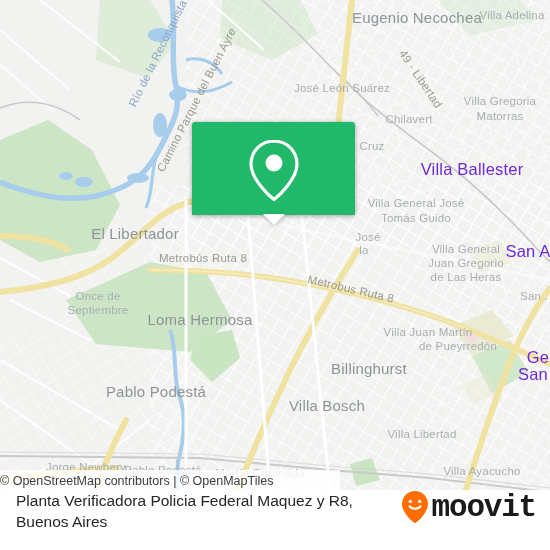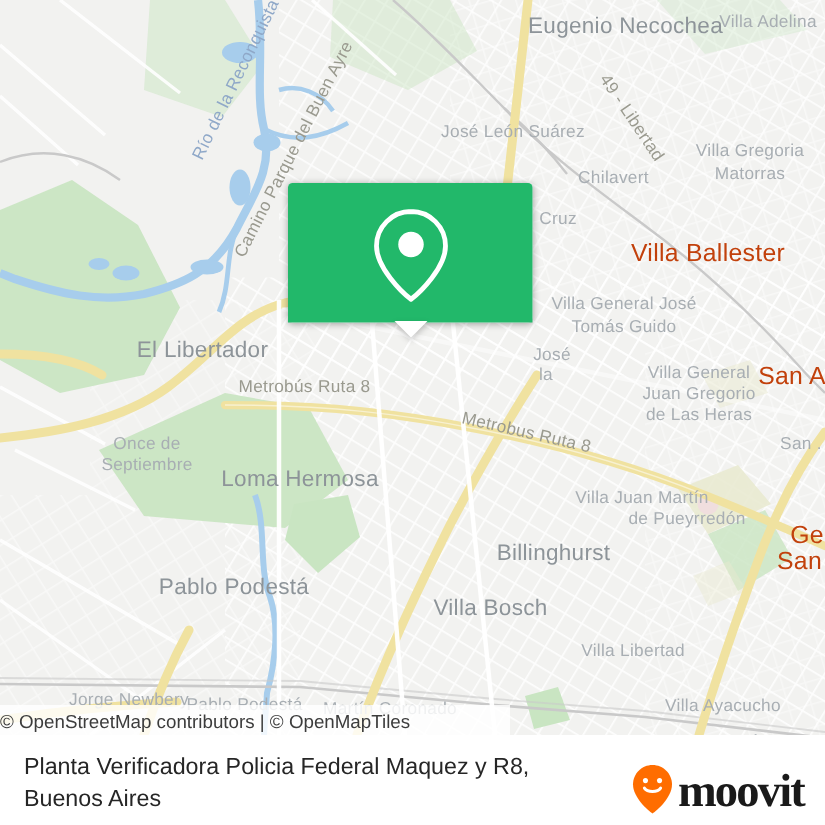--- a/index.html
+++ b/index.html
@@ -28,21 +28,21 @@
   .lbl {
     position: absolute;
     color: #9aa0a6;
     white-space: nowrap;
     font-family: "Liberation Sans", sans-serif;
     letter-spacing: .2px;
     transform-origin: left center;
     pointer-events: none;
   }
   .lbl-place   { font-size: 15px; color: #8d9499; }
-  .lbl-place-l { font-size: 16.5px; color: #c2410c; }
+  .lbl-place-l { font-size: 16.5px; color: #6d28d9; }
   .lbl-place-s { font-size: 11.5px; color: #a8aeb3; }
   .lbl-road    { font-size: 11.5px; color: #9a9a8f; }
   .lbl-water   { font-size: 11.5px; color: #8fa8c8; }
   .lbl-ctr     { text-align: center; transform: translateX(-50%); }
 
   
   #popup {
     position: absolute;
     left: 192px; top: 122px;
     width: 163px;
@@ -102,21 +102,21 @@
     white-space: nowrap;
   }
 
   
   #footer {
     position: absolute;
     left: 0; top: 490px;
     width: 550px; height: 60px;
     background: #fff;
     display: flex;
-    align-items: flex-end;
+    align-items: flex-start;
     justify-content: space-between;
     padding: 0 14px 7px 16px;
     box-sizing: border-box;
   }
   #footer-title {
     font-size: 15.5px;
     line-height: 21px;
     color: #262626;
     max-width: 380px;
     font-family: "Liberation Sans", sans-serif;
@@ -124,21 +124,21 @@
   #brand {
     display: flex;
     align-items: center;
     gap: 2px;
   }
   #brand-word {
     font-size: 31px;
     font-weight: bold;
     color: #1a1a1a;
     letter-spacing: -1.2px;
-    font-family: Liberation Serif, serif;
+    font-family: Liberation Mono, monospace;
     line-height: 1;
   }
 </style>
 </head>
 <body>
 
 <div id="app">
 
   <div id="map">
 

